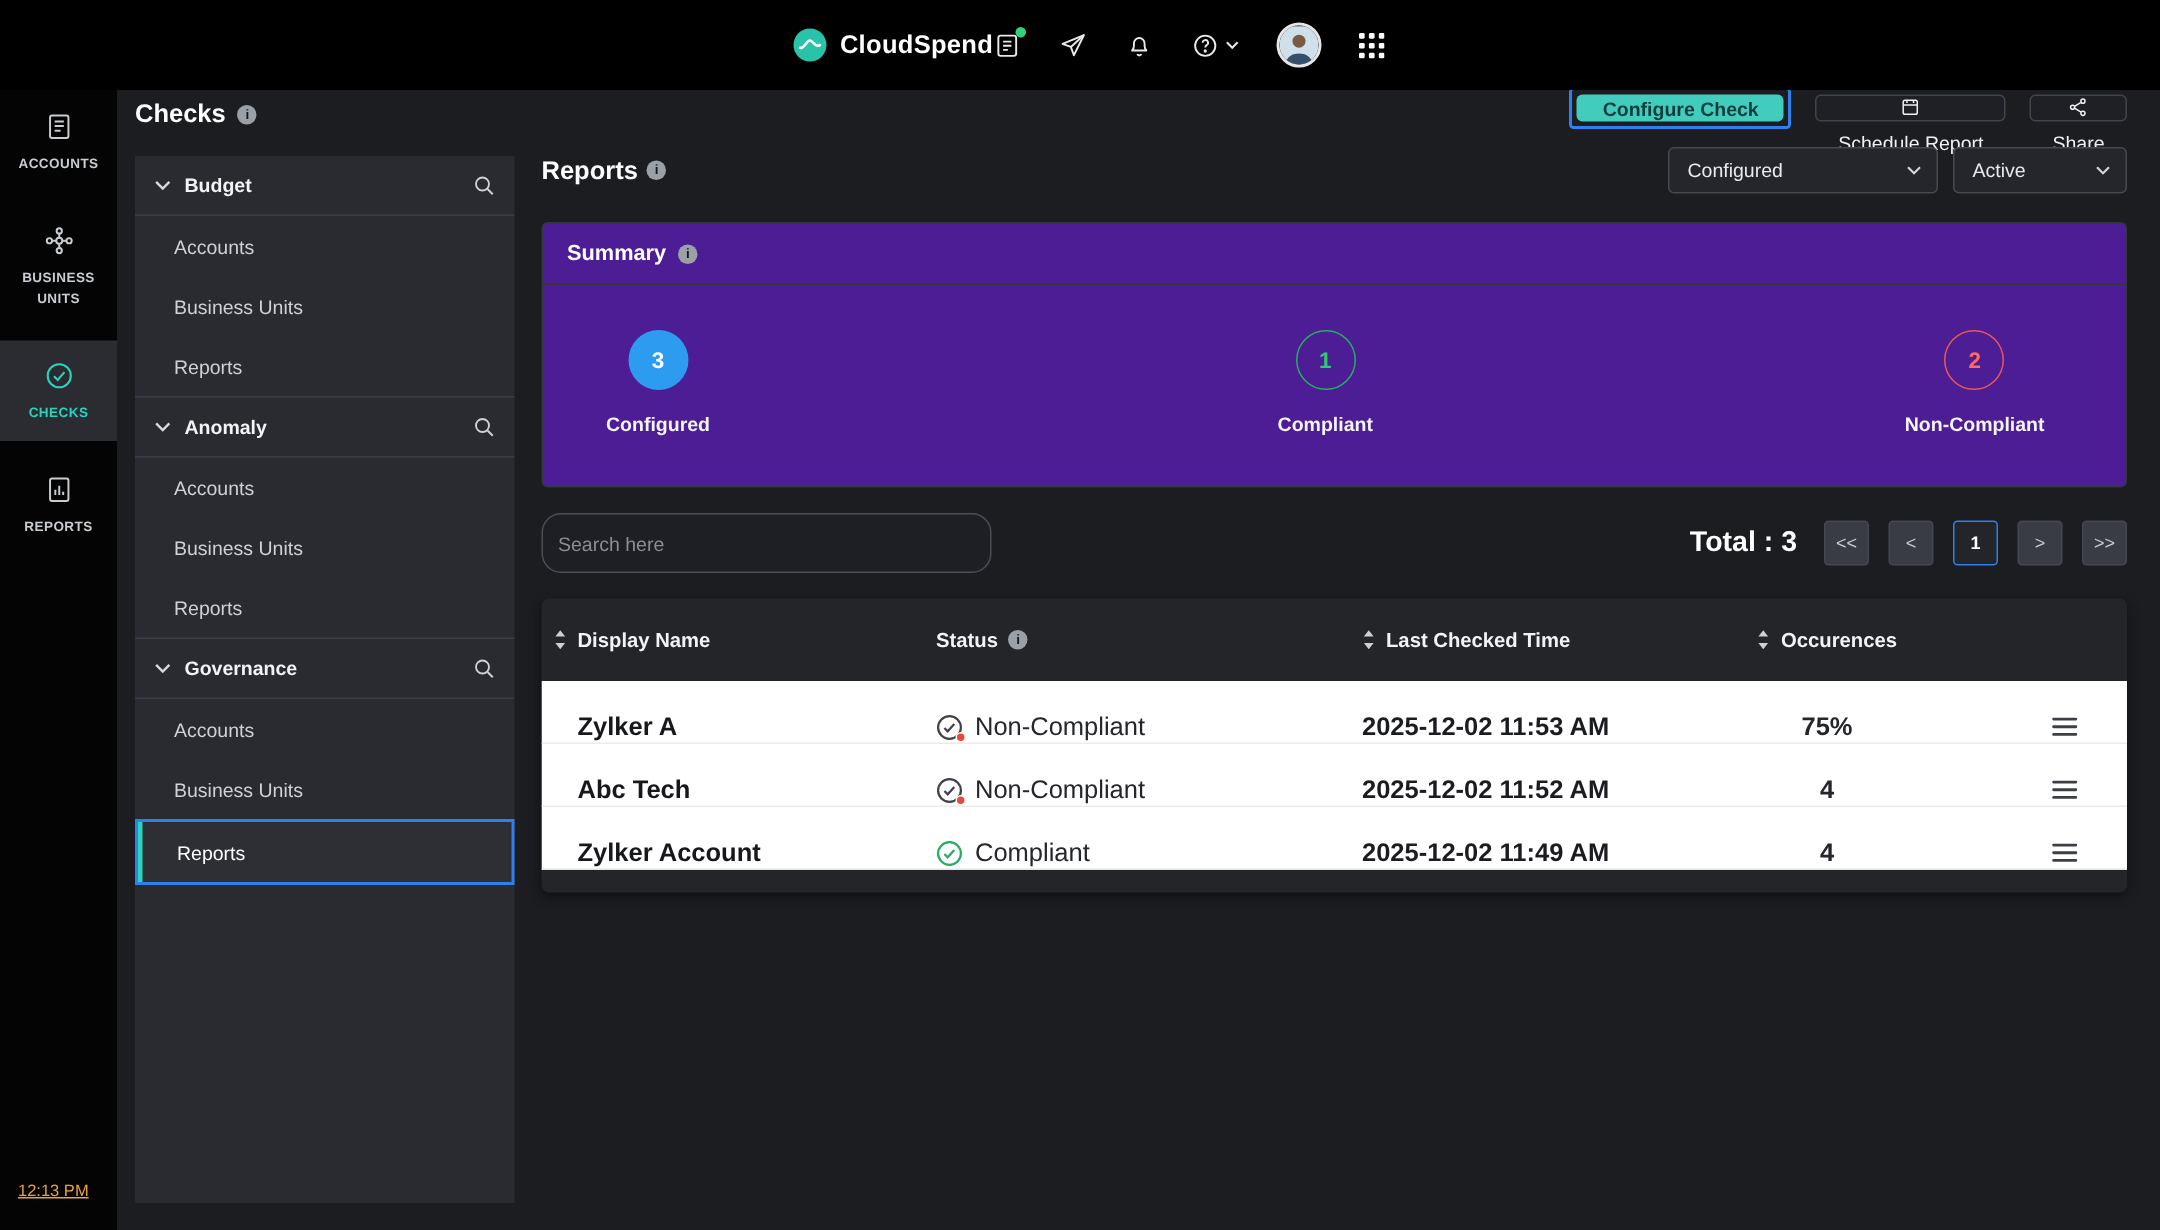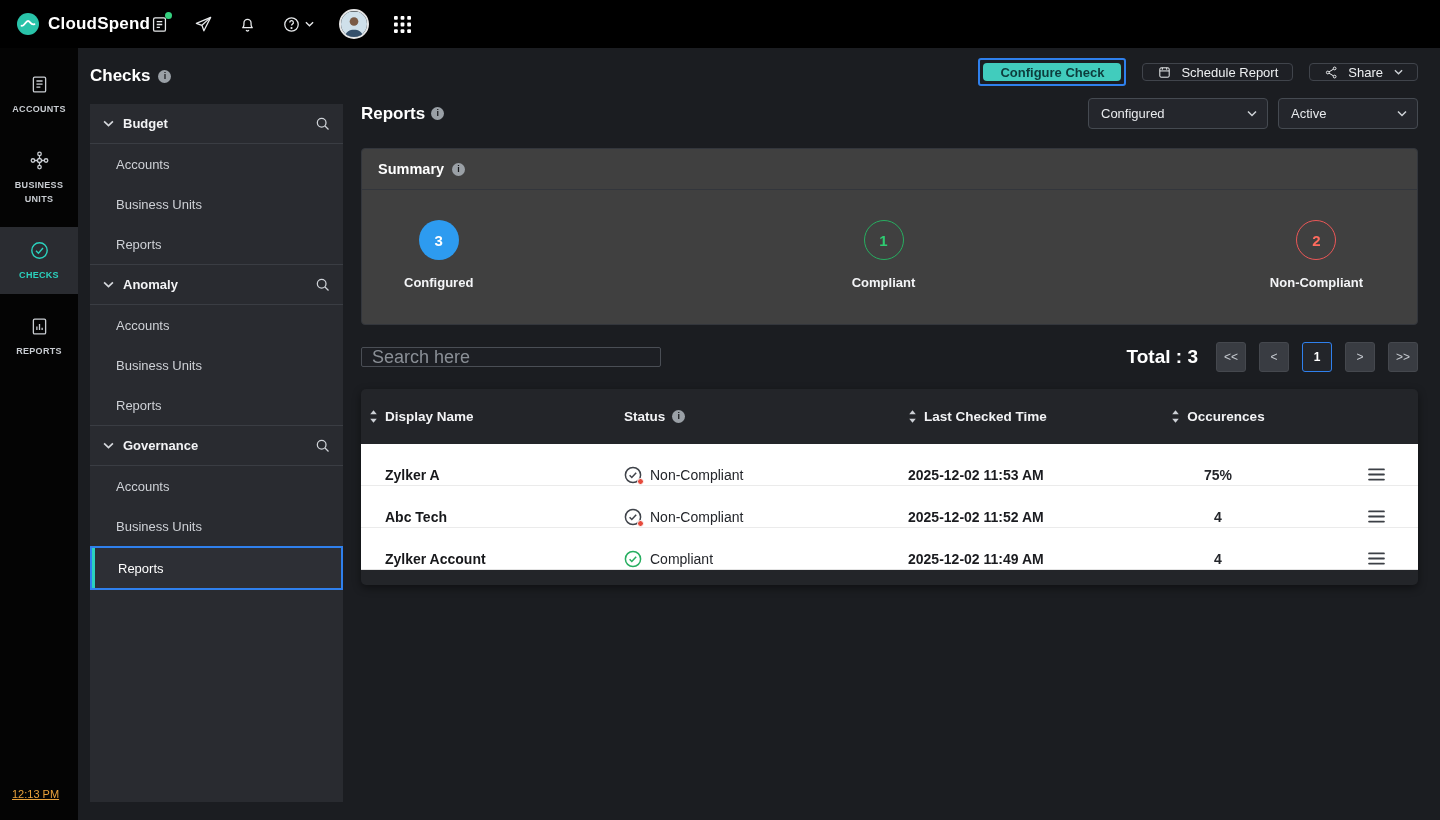--- a/index.html
+++ b/index.html
@@ -7,23 +7,23 @@
   body {
     position: relative;
     background: #1b1d21;
     font-family: "Liberation Sans", sans-serif;
     overflow: hidden;
     color: #e8eaec;
   }
 
   
   .topbar {
-    position: absolute; top:0; left:0; right:0; height:48px;
-    background:#000; display:flex; align-items:center; justify-content:flex-start;
-    padding:0 16px 0 16px; z-index:10;
+    position: absolute; top:0; left:0; right:0; height:60px;
+    background:#000; display:flex; align-items:center; justify-content:center;
+    padding:0 16px 0 27px; z-index:10;
   }
   .brand { display:flex; align-items:center; gap:8px; cursor:pointer; }
   .brand-name { color:#fff; font-size:17px; font-weight:700; letter-spacing:.2px; }
   .tb-right { display:flex; align-items:center; gap:25px; }
   .tb-icon { position:relative; display:inline-flex; color:#e8eaec; cursor:pointer; }
   .green-dot { position:absolute; top:-3px; right:-3px; width:7px; height:7px; background:#35d07f; border-radius:50%; }
   .help-wrap { display:inline-flex; align-items:center; gap:4px; cursor:pointer; color:#e8eaec; }
   .avatar { width:30px; height:30px; border-radius:50%; overflow:hidden; border:2px solid #e6e6e6; cursor:pointer; display:inline-flex; }
 
   
@@ -63,35 +63,35 @@
     content:""; position:absolute; left:0; top:0; bottom:0; width:3px; background:#2bd2be;
   }
 
   
   .main { position:absolute; left:343px; top:48px; right:0; bottom:0; padding:10px 22px 0 18px; }
 
   .toolbar { display:flex; justify-content:flex-end; align-items:center; gap:16px; }
   .cfg-wrap { border:2px solid #2f80ed; border-radius:3px; padding:3px; display:inline-flex; }
   .btn { height:18px; border-radius:4px; font-size:13px; display:inline-flex; align-items:center; cursor:pointer; font-family:inherit; }
   .btn-teal { background:#41ccbd; color:#0d3c3c; border:none; padding:0 17px; font-weight:700; }
-  .btn-dark { background:#1e2025; border:1px solid #40444b; color:#eef0f2; gap:9px; padding:0 14px; }
+  .btn-dark { background:#1e2025; border:1px solid #40444b; color:#eef0f2; gap:9px; padding:0 14px;flex-direction:column; }
   .btn-caret { display:inline-flex; margin-left:2px; color:#cfd3d8; }
 
   .page-head { margin-top:12px; display:flex; align-items:center; justify-content:space-between; }
   .page-title { display:flex; align-items:center; gap:6px; color:#fff; font-size:17px; font-weight:700; }
   .filters { display:flex; gap:10px; }
   .select {
     width:180px; height:31px; background:#24262c; border:1px solid #454a51; border-radius:4px;
     display:flex; align-items:center; justify-content:space-between; padding:0 10px 0 12px;
     color:#e8eaed; font-size:13px; cursor:pointer;
   }
-  .select.small { width:140px; }
+  .select.small { width:116px; }
   .sel-caret { display:inline-flex; color:#cfd3d8; }
 
-  .card { margin-top:19px; background:#404040; border:1px solid #33363c; border-radius:4px; }
+  .card { margin-top:19px; background:#4c1d95; border:1px solid #33363c; border-radius:4px; }
   .card-header {
     height:41px; display:flex; align-items:center; gap:8px; padding:0 16px;
     border-bottom:1px solid #33363c; color:#fff; font-size:14.5px; font-weight:700;
   }
   .stats { display:flex; padding:30px 0 34px; }
   .stat-slot { flex:1; display:flex; }
   .stat-slot.l { justify-content:flex-start; padding-left:42px; }
   .stat-slot.c { justify-content:center; }
   .stat-slot.r { justify-content:flex-end; padding-right:54px; }
   .stat { display:flex; flex-direction:column; align-items:center; gap:15px; }
@@ -99,22 +99,22 @@
     width:40px; height:40px; border-radius:50%; display:flex; align-items:center; justify-content:center;
     font-size:15px; font-weight:700;
   }
   .filled-blue { background:#2d9bf0; color:#fff; }
   .ring-green { border:1.5px solid #27ae60; color:#2ecc71; }
   .ring-red { border:1.5px solid #eb5757; color:#ff6b5e; }
   .stat-label { color:#f4f5f7; font-size:13px; font-weight:600; }
 
   .list-controls { margin-top:17px; display:flex; align-items:center; }
   .search-input {
-    width:300px; height:20px; background:#1d1f24; border:1px solid #4a4e55; border-radius:2px;
-    color:#e4e6e9; font-size:18px; padding:0 10px; font-family:inherit; outline:none;
+    width:300px; height:40px; background:#1d1f24; border:1px solid #4a4e55; border-radius:13px;
+    color:#e4e6e9; font-size:13px; padding:0 10px; font-family:inherit; outline:none;
   }
   .search-input::placeholder { color:#8a8f96; }
   .controls-right { margin-left:auto; display:flex; align-items:center; gap:13px; }
   .total { color:#fff; font-size:19px; font-weight:700; margin-right:5px; }
   .pg {
     min-width:30px; height:30px; background:#393c42; border:1px solid #45484e; color:#c6cad0;
     border-radius:3px; font-size:12px; display:inline-flex; align-items:center; justify-content:center;
     cursor:pointer; padding:0 6px; font-family:inherit;
   }
   .pg.current { background:#23252a; border:1px solid #2f80ed; color:#fff; font-weight:600; }
@@ -124,21 +124,21 @@
     box-shadow:0 3px 8px rgba(0,0,0,.45); overflow:hidden;
   }
   .thead, .trow { display:grid; grid-template-columns:263px 284px 230px 160px 1fr; align-items:center; }
   .thead { height:55px; color:#f2f3f5; font-size:13.5px; font-weight:600; }
   .th { display:flex; align-items:center; gap:7px; cursor:pointer; }
   .th.c1 { padding-left:8px; }
   .th.c4 { justify-content:center; }
   .sort { display:inline-flex; color:#cdd1d6; }
   .trow { height:42px; background:#fff; border-bottom:1px solid #ebebeb; cursor:pointer; }
   .trow:last-child { border-bottom:1px solid #e3e3e3; }
-  .td { font-size:14px; color:#24262b; display:flex; align-items:center;margin-top:20px; }
+  .td { font-size:17px; color:#24262b; display:flex; align-items:center;margin-top:20px; }
   .td.c1 { padding-left:24px; font-weight:600; color:#17181b; }
   .td.c2 { gap:8px; }
   .td.c3 { font-weight:700; color:#1b1c20; }
   .td.c4 { justify-content:center; font-weight:600; }
   .td.c5 { justify-content:center; padding-left:36px; }
   .row-menu { background:none; border:none; cursor:pointer; display:inline-flex; padding:4px; }
 
   .status-icon { position:relative; width:18px; height:18px; display:inline-flex; flex:0 0 auto; }
   .status-ok { color:#27ae60; }
   .status-bad { color:#3f434a; }

